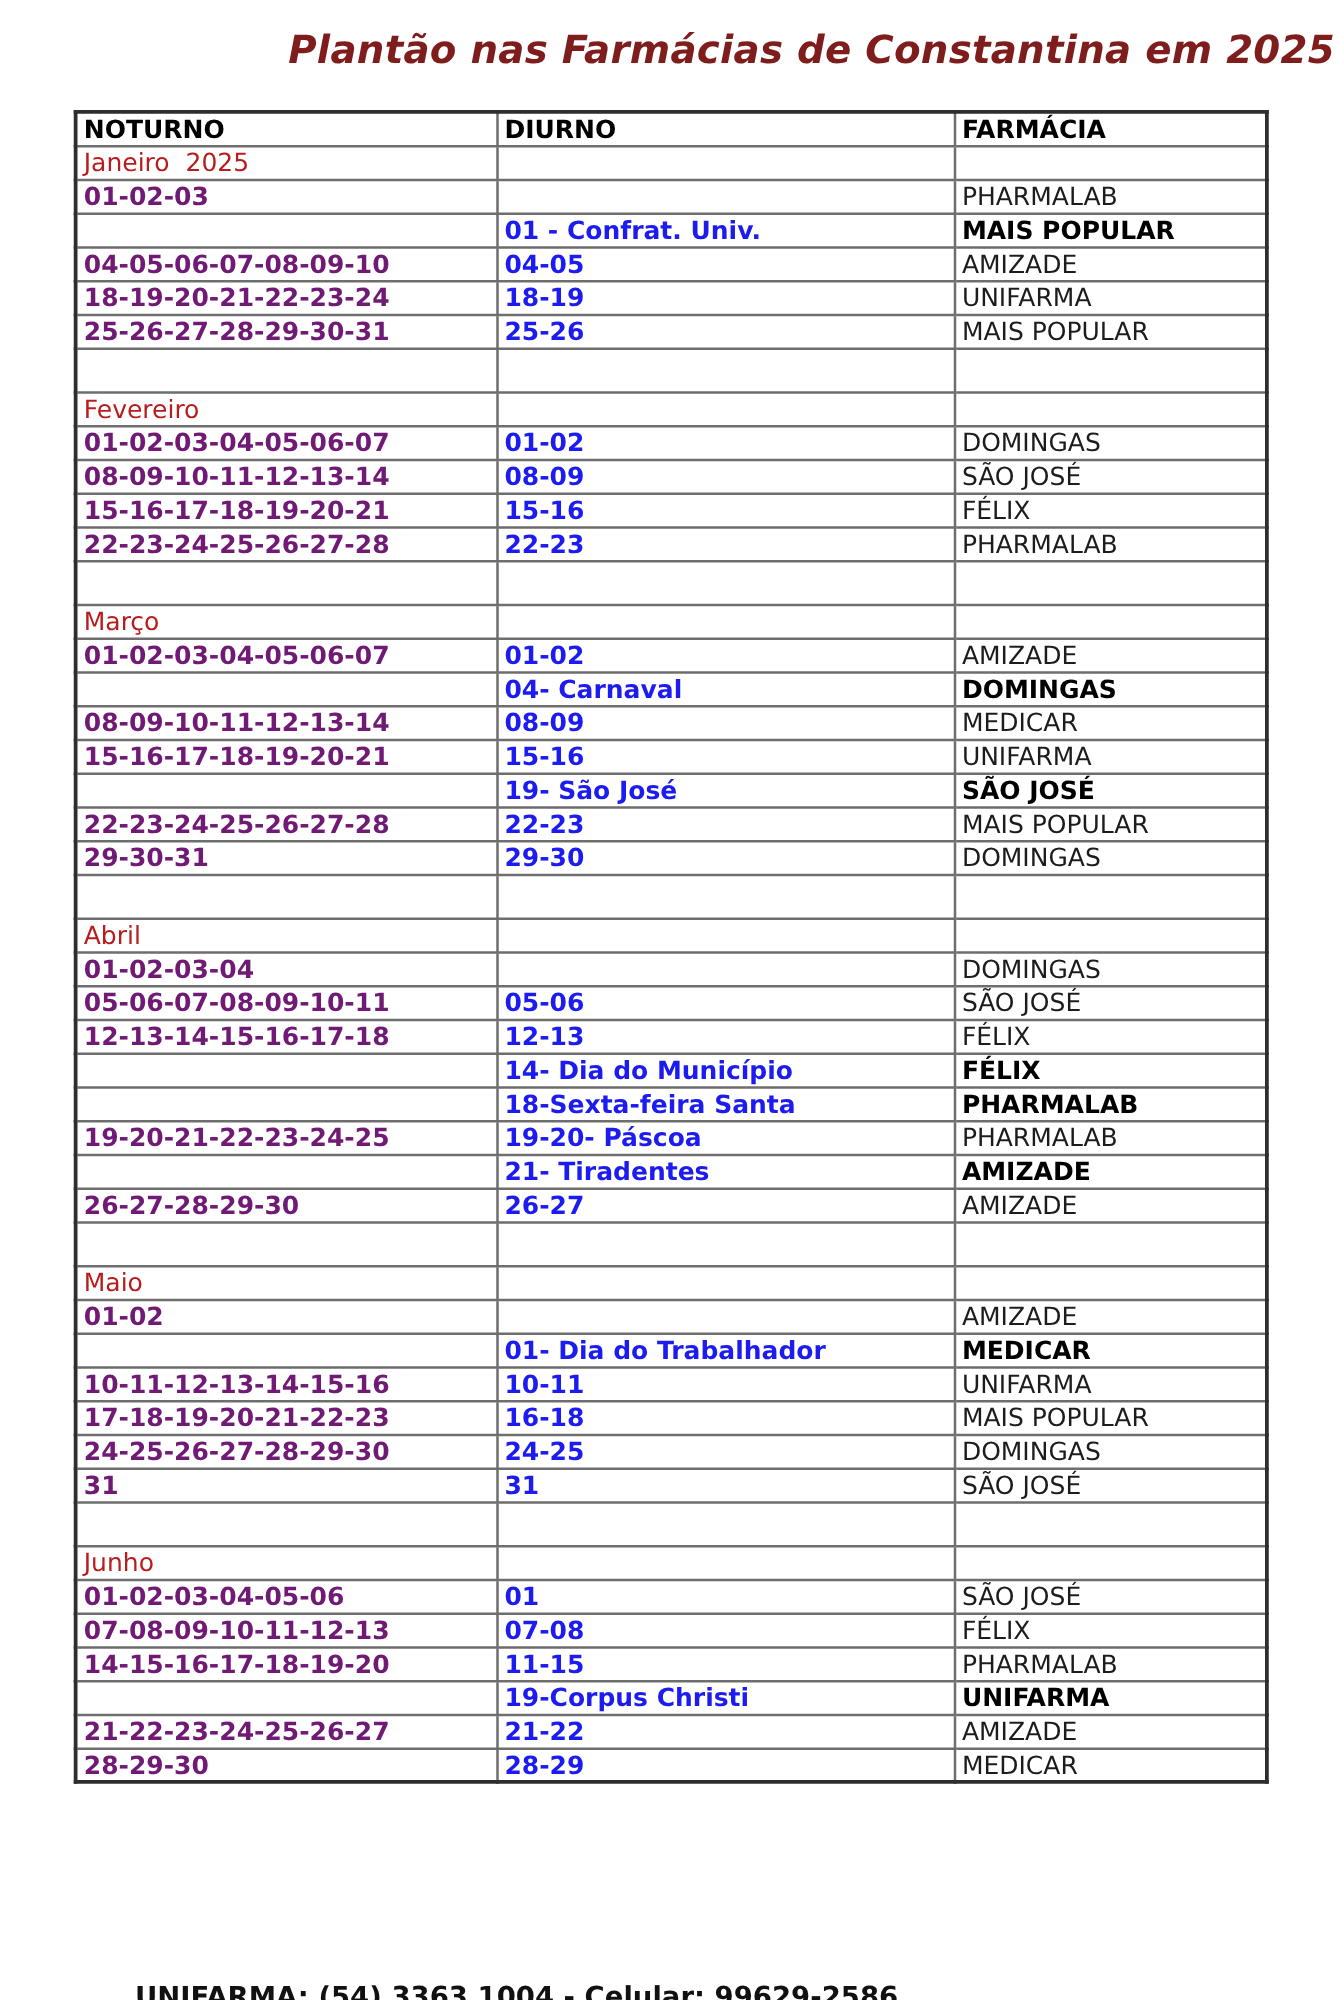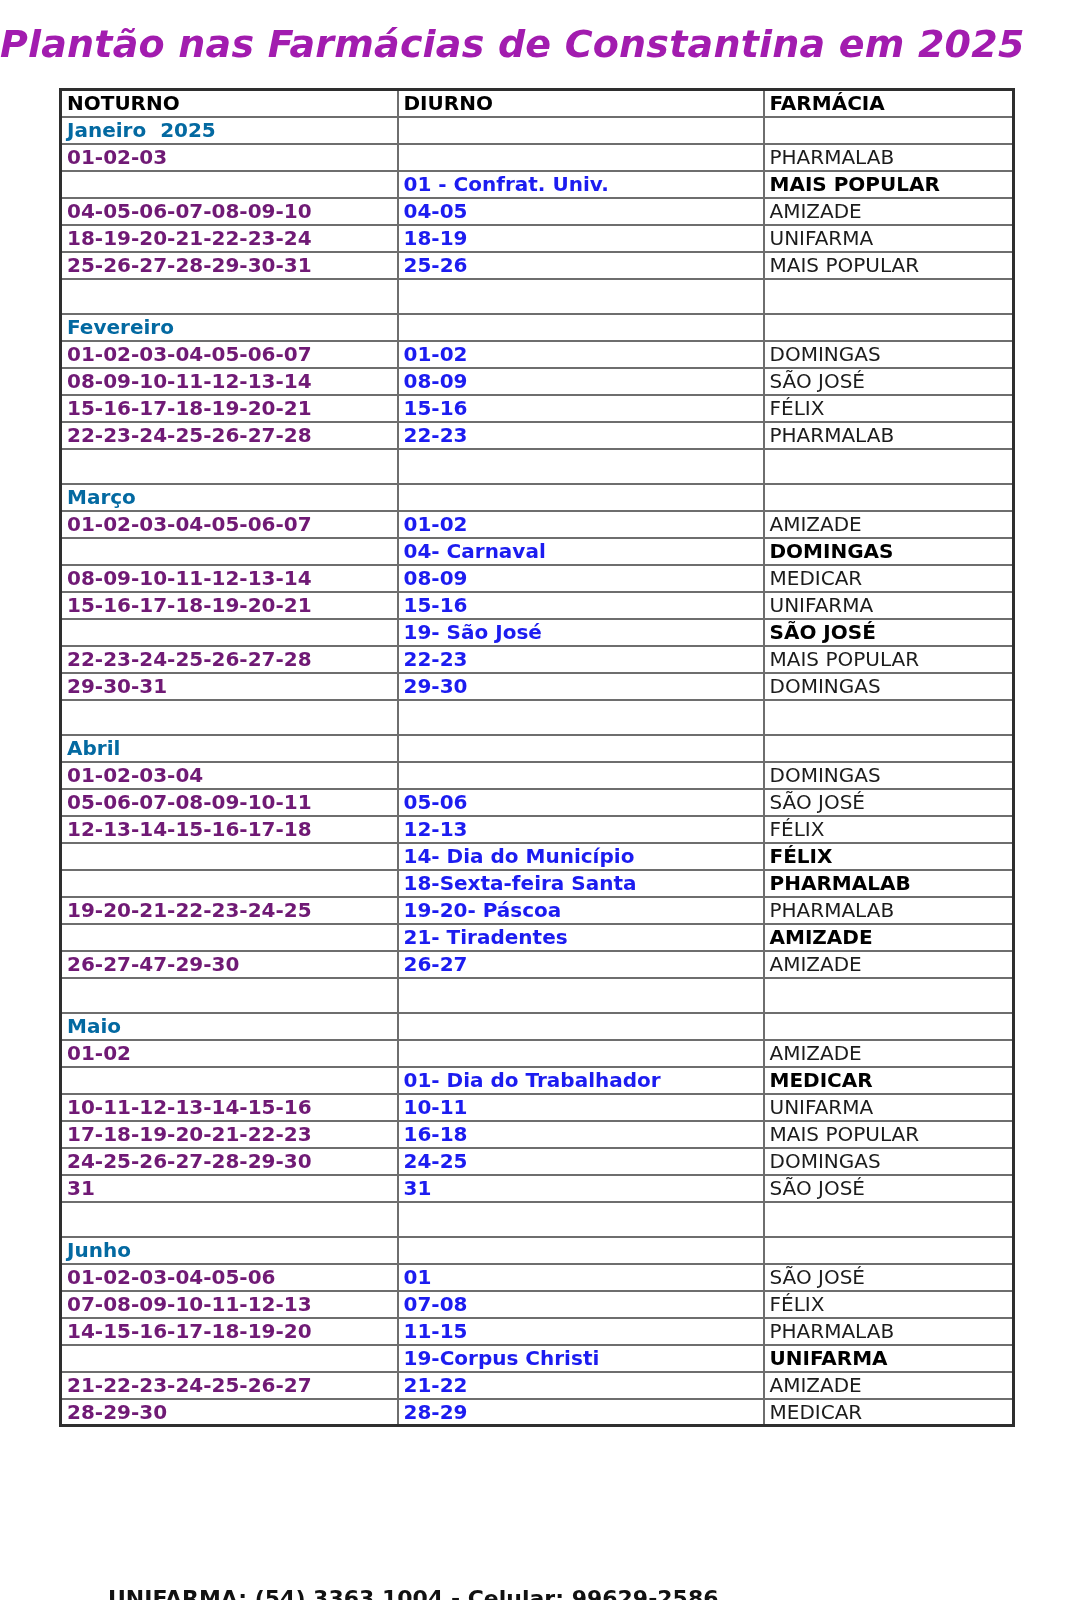--- a/index.html
+++ b/index.html
@@ -5,23 +5,23 @@
   * { box-sizing: border-box; }
   html, body { margin: 0; padding: 0; }
   body {
     width: 1068px; height: 1600px;
     position: relative; overflow: hidden;
     background: #ffffff;
     font-family: "DejaVu Sans", "Liberation Sans", sans-serif;
   }
   .title {
     position: absolute; top: 22px; left: 0; width: 100%;
-    text-align: left;
-    font-size: 38px; font-weight: bold; font-style: italic;
-    color: #a21caf; letter-spacing: 0.2px;
+    text-align: right;
+    font-size: 31px; font-weight: bold; font-style: italic;
+    color: #7f1d1d; letter-spacing: 0.2px;
     white-space: pre;
   }
   table.schedule {
     position: absolute; left: 59px; top: 88px;
     width: 953px;
     border-collapse: collapse; table-layout: fixed;
     border: 3px solid #2e2e2e;
   }
   th, td {
     border: 2px solid #6e6e6e;
@@ -30,21 +30,21 @@
     font-size: 20px;
     vertical-align: middle;
     text-align: left;
     white-space: pre;
     overflow: hidden;
     line-height: 1;
   }
   th { font-weight: bold; color: #000; }
   tr.spacer td { height: 35px; }
   td.noturno  { color: #701a75; font-weight: bold; }
-  td.month    { color: #0369a1; font-weight: bold; }
+  td.month    { color: #b91c1c; font-weight: normal; }
   td.diurno   { color: #1c1cf0; font-weight: bold; border-radius: 12px; }
   td.farmacia { color: #1c1c1c; font-weight: normal; }
   td.farmacia.holiday { color: #000000; font-weight: bold; }
   .footer {
     position: absolute; top: 1586px; left: 108px;
     font-size: 22px; font-weight: bold; color: #111111;
     white-space: pre;
   }
 </style>
 </head>
@@ -210,21 +210,21 @@
         <td class="noturno">19-20-21-22-23-24-25</td>
         <td class="diurno">19-20- Páscoa</td>
         <td class="farmacia">PHARMALAB</td>
       </tr>
       <tr>
         <td class="noturno"></td>
         <td class="diurno">21- Tiradentes</td>
         <td class="farmacia holiday">AMIZADE</td>
       </tr>
       <tr>
-        <td class="noturno">26-27-47-29-30</td>
+        <td class="noturno">26-27-28-29-30</td>
         <td class="diurno">26-27</td>
         <td class="farmacia">AMIZADE</td>
       </tr>
       <tr class="spacer">
         <td class="noturno"></td>
         <td class="diurno"></td>
         <td class="farmacia"></td>
       </tr>
       <tr>
         <td class="month">Maio</td>

